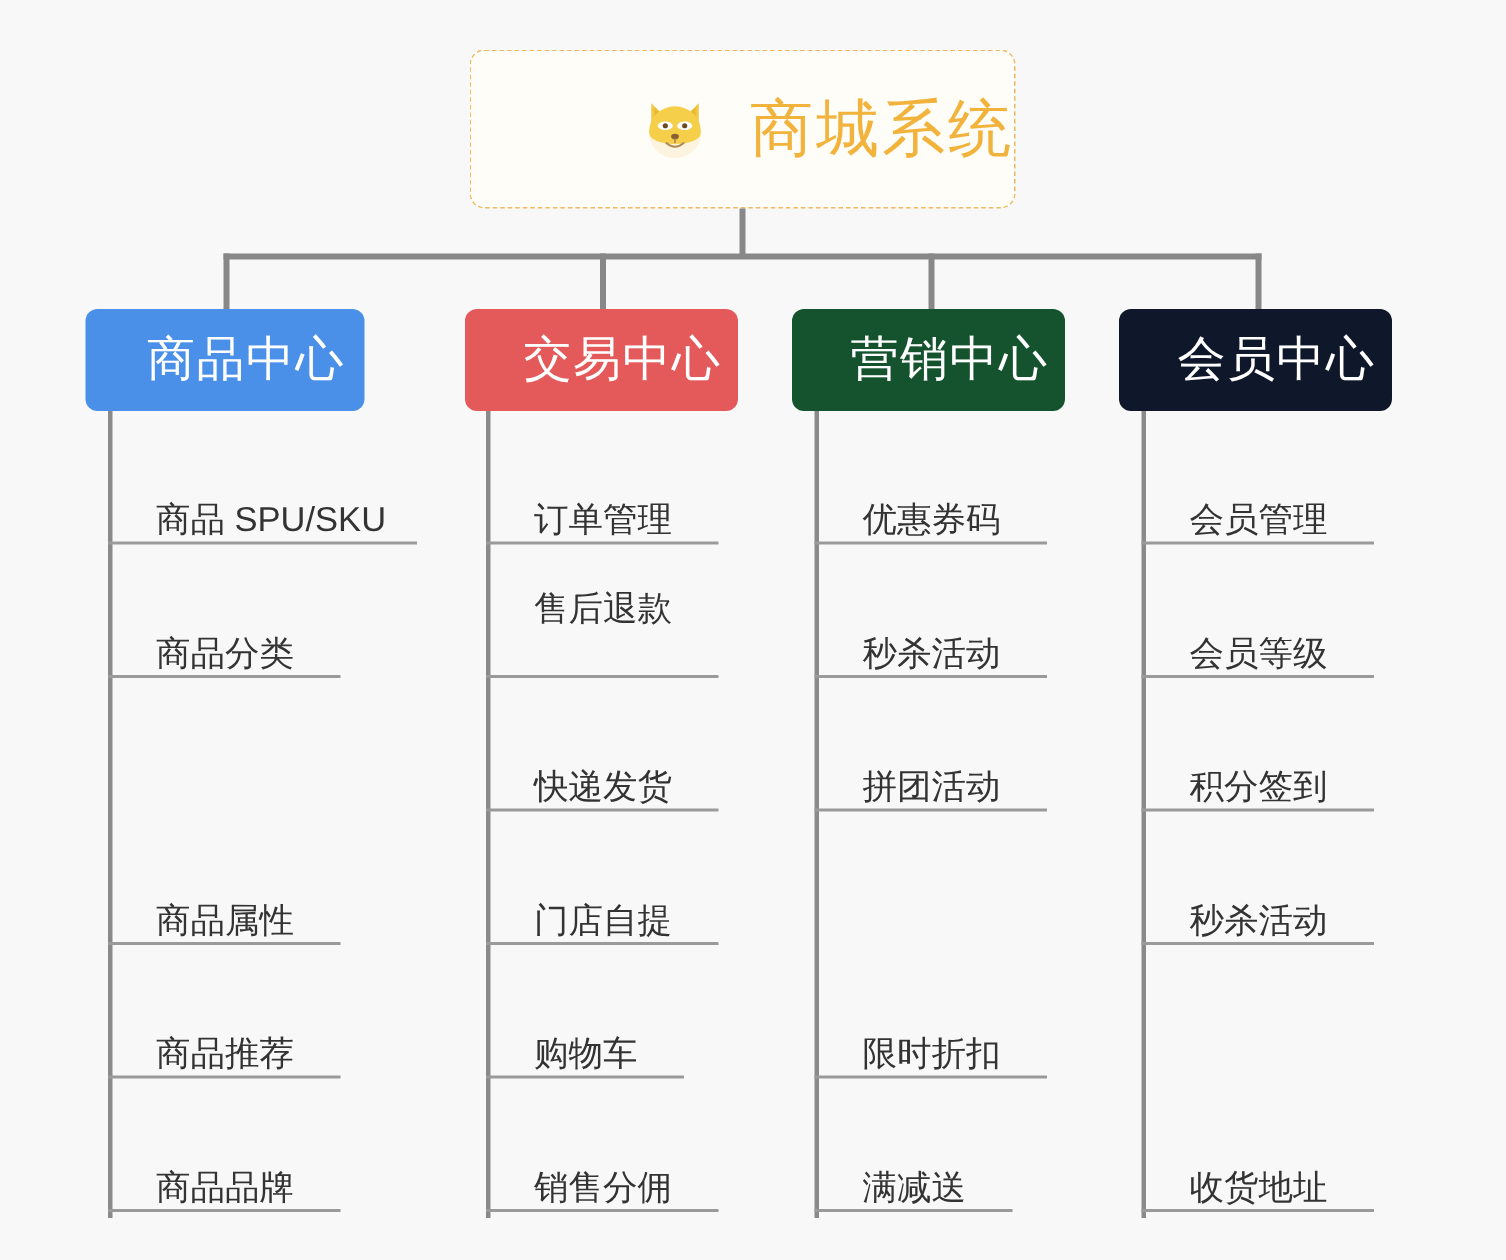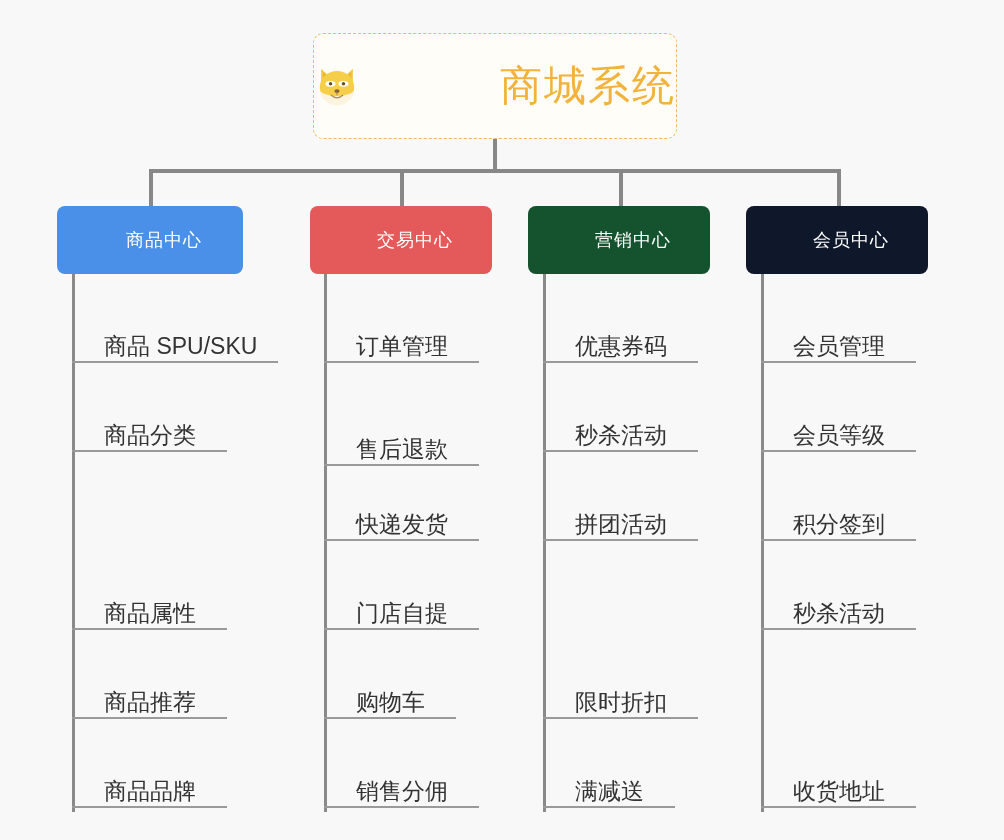--- a/index.html
+++ b/index.html
@@ -30,21 +30,21 @@
     left: 313px;
     top: 33px;
     width: 364px;
     height: 106px;
     box-sizing: border-box;
     background: #fffdf8;
     border: 1px dashed #f0b860;
     border-radius: 10px;
     display: flex;
     align-items: center;
-    justify-content: space-between;
+    justify-content: flex-end;
     gap: 27px;
   }
   .root-emoji {
     font-size: 38px;
     line-height: 1;
     display: block;
     width: 46px;
     height: 46px;
   }
   .root-emoji svg { display:block; width:46px; height:46px; }
@@ -67,21 +67,21 @@
   
   .cat-card {
     position: absolute;
     box-sizing: border-box;
     height: 68px;
     border-radius: 8px;
     display: flex;
     align-items: center;
     justify-content: center;
     color: #ffffff;
-    font-size: 18px;
+    font-size: 32px;
     letter-spacing: 1px;
     white-space: nowrap;
     padding-left: 28px;
   }
 
   
   .branch {
     position: absolute;
   }
   .trunk {
@@ -165,21 +165,21 @@
   </div>
 
   <div class="cat-card" style="left:310px; top:206px; width:182px; background:#e4595a;">
     <span>交易中心</span>
   </div>
   <div class="branch" style="left:324px; top:274px; width:200px; height:546px;">
     <div class="trunk" style="height:538px;"></div>
     <div class="leaf" style="top:0px;   width:155px;">
       <span class="leaf-label">订单管理</span>
     </div>
-    <div class="leaf" style="top:103px;  width:155px;">
+    <div class="leaf" style="top:89px;  width:155px;align-items:center;">
       <span class="leaf-label">售后退款</span>
     </div>
     <div class="leaf" style="top:178px; width:155px;">
       <span class="leaf-label">快递发货</span>
     </div>
     <div class="leaf" style="top:267px; width:155px;">
       <span class="leaf-label">门店自提</span>
     </div>
     <div class="leaf" style="top:356px; width:132px;">
       <span class="leaf-label">购物车</span>

